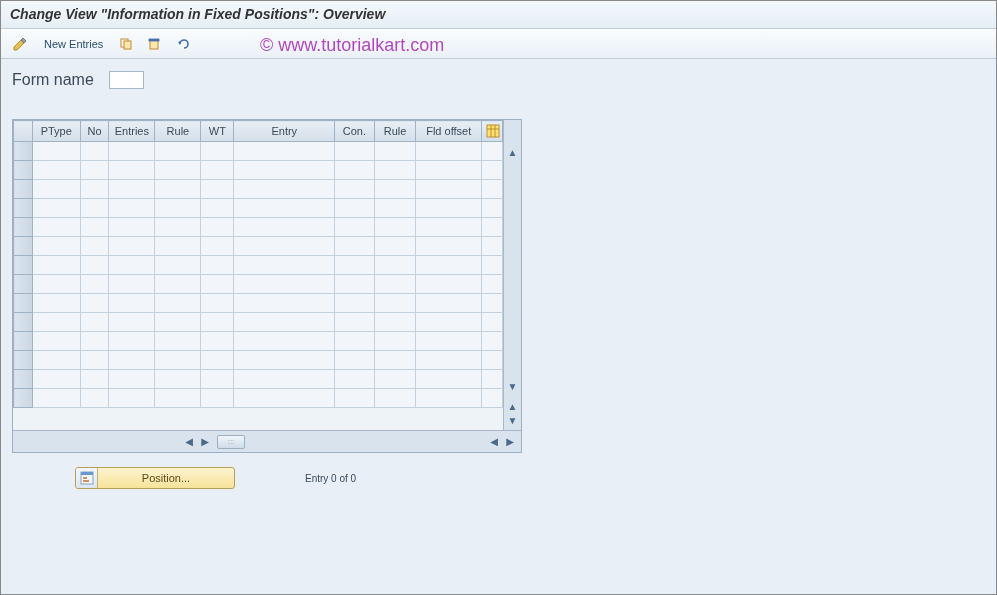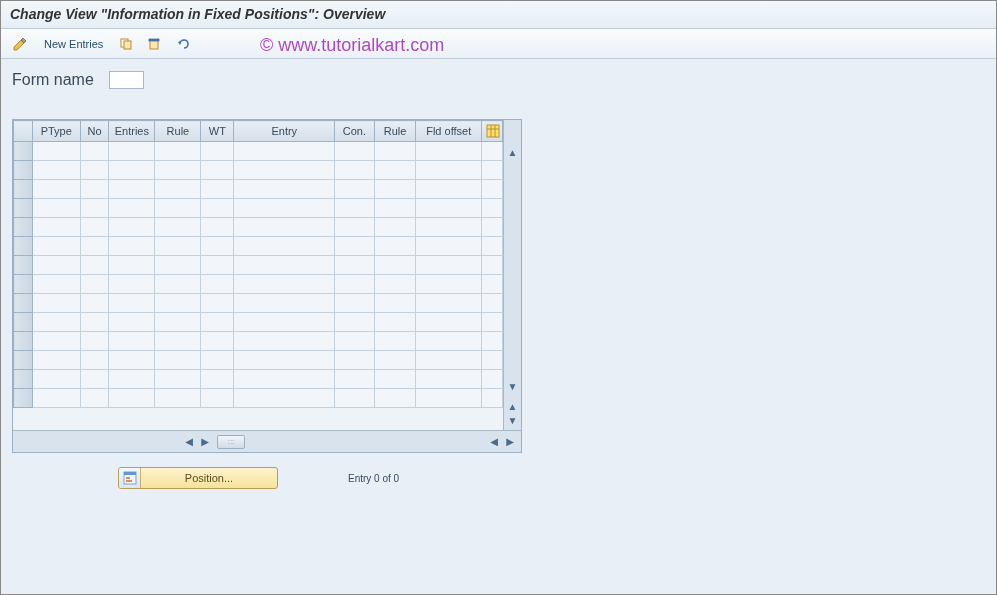--- a/index.html
+++ b/index.html
@@ -169,21 +169,21 @@
       border: 1px solid #9cb0c4;
       border-radius: 2px;
       margin: 0 3px;
       display:flex; align-items:center; justify-content:center;
       color:#8a9aaa; font-size:8px;
     }
     .footer-row {
       display: flex;
       align-items: center;
       margin-top: 14px;
-      margin-left: 106px;
+      margin-left: 63px;
       gap: 70px;
     }
     .position-btn {
       display: flex;
       align-items: center;
       width: 160px;
       height: 22px;
       background: linear-gradient(to bottom, #fdf3cf, #f6e39a);
       border: 1px solid #b89f58;
       border-radius: 3px;

